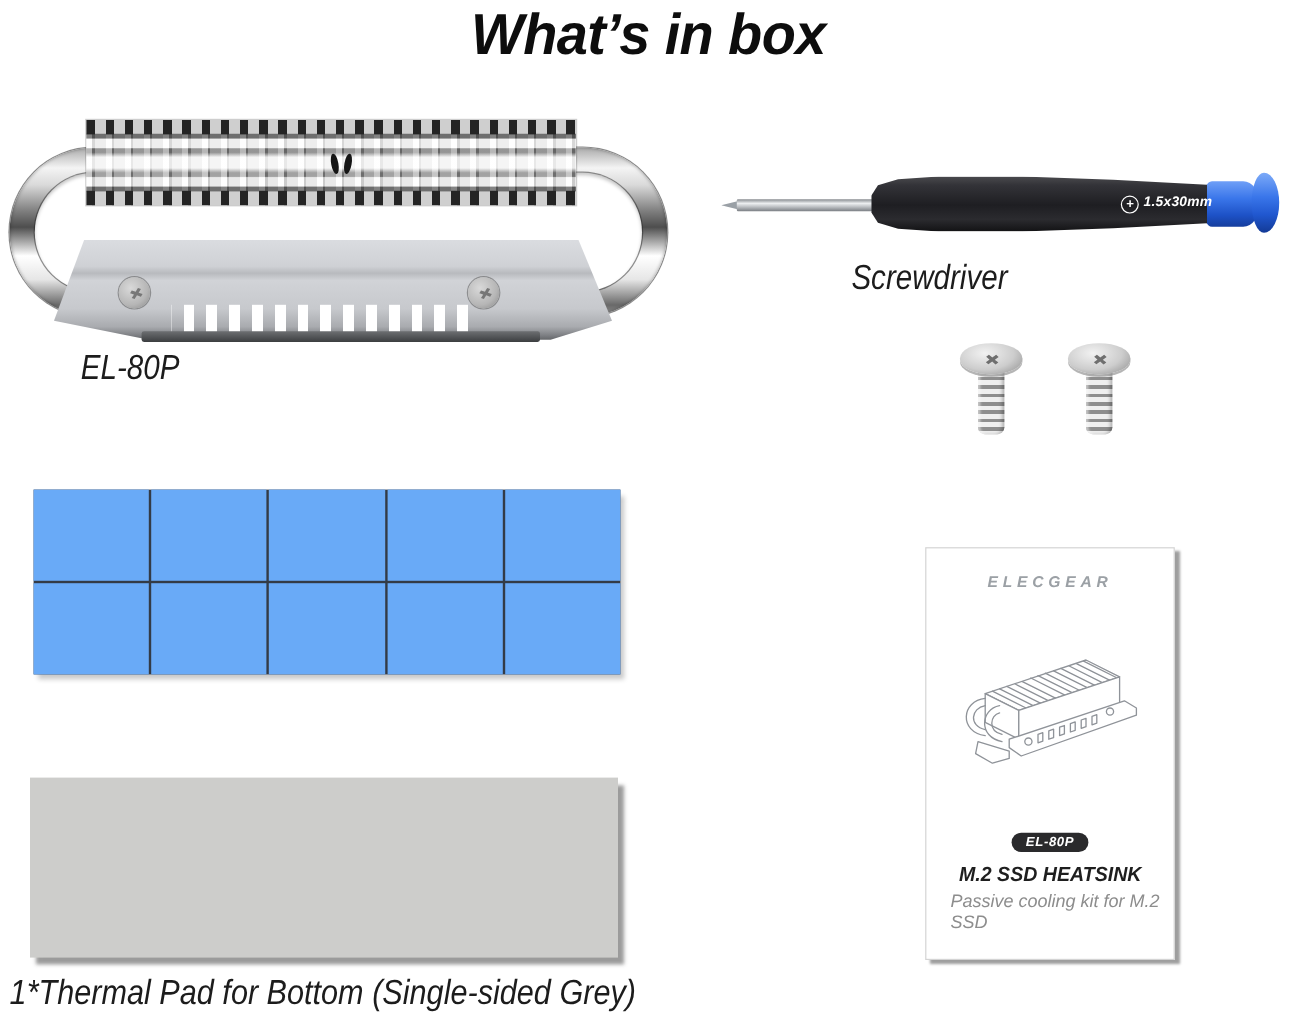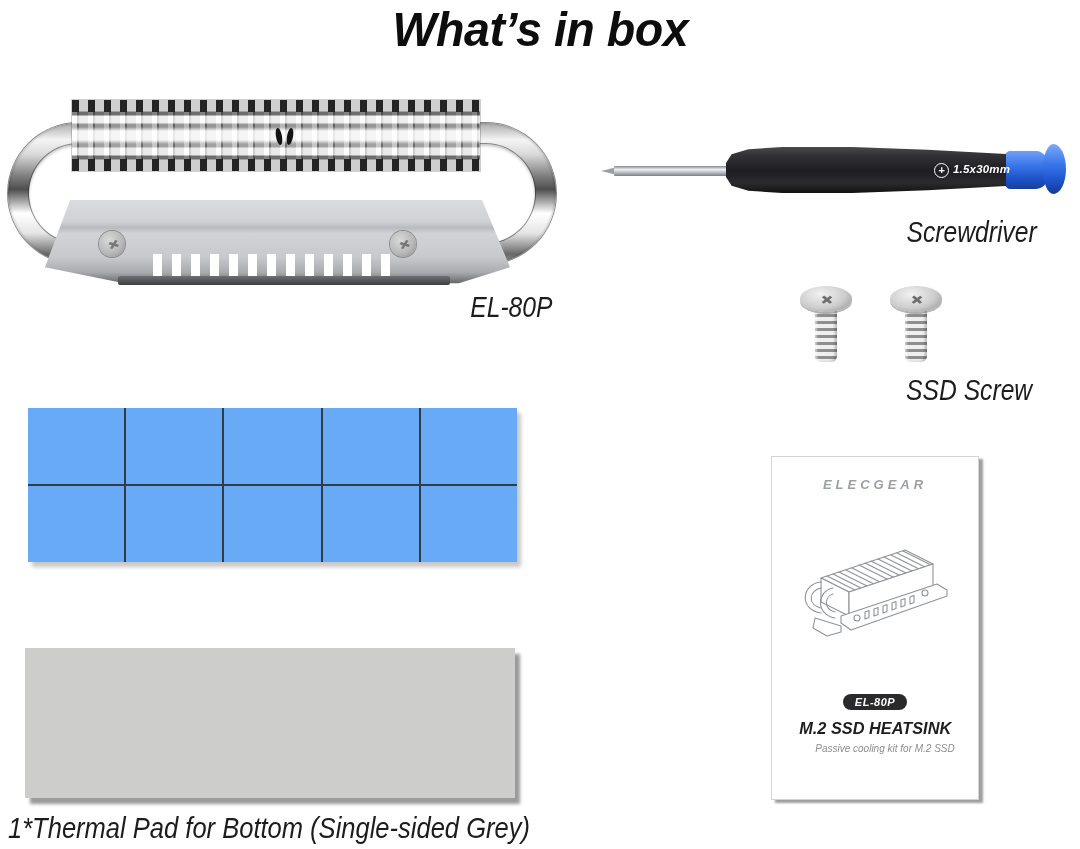--- a/index.html
+++ b/index.html
@@ -9,21 +9,21 @@
   .cond{display:inline-block;transform:scaleX(.85);transform-origin:center;}
   .cond-left{display:inline-block;transform:scaleX(.88);transform-origin:left center;}
 
   
   .title{left:0;right:0;top:2px;text-align:center;font-size:48px;font-weight:700;
          letter-spacing:-.5px;color:#0d0d0d;}
   .title span{display:inline-block;transform:scaleX(.97);}
 
   
   .item-label{font-size:29px;color:#1c1c1c;white-space:nowrap;}
-  .lbl-center{text-align:right;}
+  .lbl-center{text-align:left;}
 
   
   .clip-ring{left:8px;top:123px;width:548px;height:141px;border-radius:72px;z-index:1;
     background:linear-gradient(180deg,#ababab 0%,#f4f4f4 12%,#dadada 22%,#7c7c7c 38%,
                #4e4e4e 47%,#ffffff 64%,#e6e6e6 78%,#696969 93%,#979797 100%);
     box-shadow:0 0 0 1px rgba(40,40,40,.55), inset 0 0 3px rgba(0,0,0,.35);}
   .clip-hole{position:absolute;left:21px;top:21px;right:21px;bottom:21px;border-radius:52px;
     background:#fff;box-shadow:0 0 0 1px rgba(35,35,35,.5), inset 0 2px 3px rgba(0,0,0,.22);}
 
   .fins{left:72px;top:100px;width:408px;height:71px;z-index:3;background-color:#c4c4c4;
@@ -99,21 +99,21 @@
 
   
   .manual-card{left:771px;top:456px;width:206px;height:342px;background:#fff;z-index:2;
     border:1px solid #d4d4d4;box-shadow:4px 3px 2px rgba(0,0,0,.38);
     display:flex;flex-direction:column;align-items:center;}
   .brand{margin-top:20px;font-size:13px;font-weight:700;letter-spacing:4px;color:#9ba0a5;}
   .sketch{margin-top:26px;}
   .badge{margin-top:24px;background:#2a2a2c;color:#fff;font-size:11px;font-weight:700;
     padding:2px 12px;border-radius:9px;letter-spacing:.5px;}
   .m-title{margin-top:9px;font-size:17px;font-weight:700;color:#1e1e1e;transform:scaleX(.96);}
-  .m-sub{margin-top:4px;font-size:10px;color:#8d8d8d;padding-left:20px;}
+  .m-sub{margin-top:4px;font-size:15px;color:#8d8d8d;padding-left:20px;}
 </style>
 </head>
 <body>
 
 <div class="stage">
 
   <div class="abs title">
     <span>What’s in box</span>
   </div>
 
@@ -149,23 +149,20 @@
   </div>
 
   <div class="abs screw sc1">
     <div class="screw-shaft"></div>
     <div class="screw-head"></div>
   </div>
   <div class="abs screw sc2">
     <div class="screw-shaft"></div>
     <div class="screw-head"></div>
   </div>
-  <div class="abs item-label lbl-center" style="left:693px;width:350px;top:374px;">
-    <span class="cond">SSD Screw</span>
-  </div>
 
   <div class="abs pads-grid" style="--pad-color: #69aaf7; --pad-line: #333b46;">
       <div class="pad-cell"></div>
       <div class="pad-cell"></div>
       <div class="pad-cell"></div>
       <div class="pad-cell"></div>
       <div class="pad-cell"></div>
       <div class="pad-cell"></div>
       <div class="pad-cell"></div>
       <div class="pad-cell"></div>

